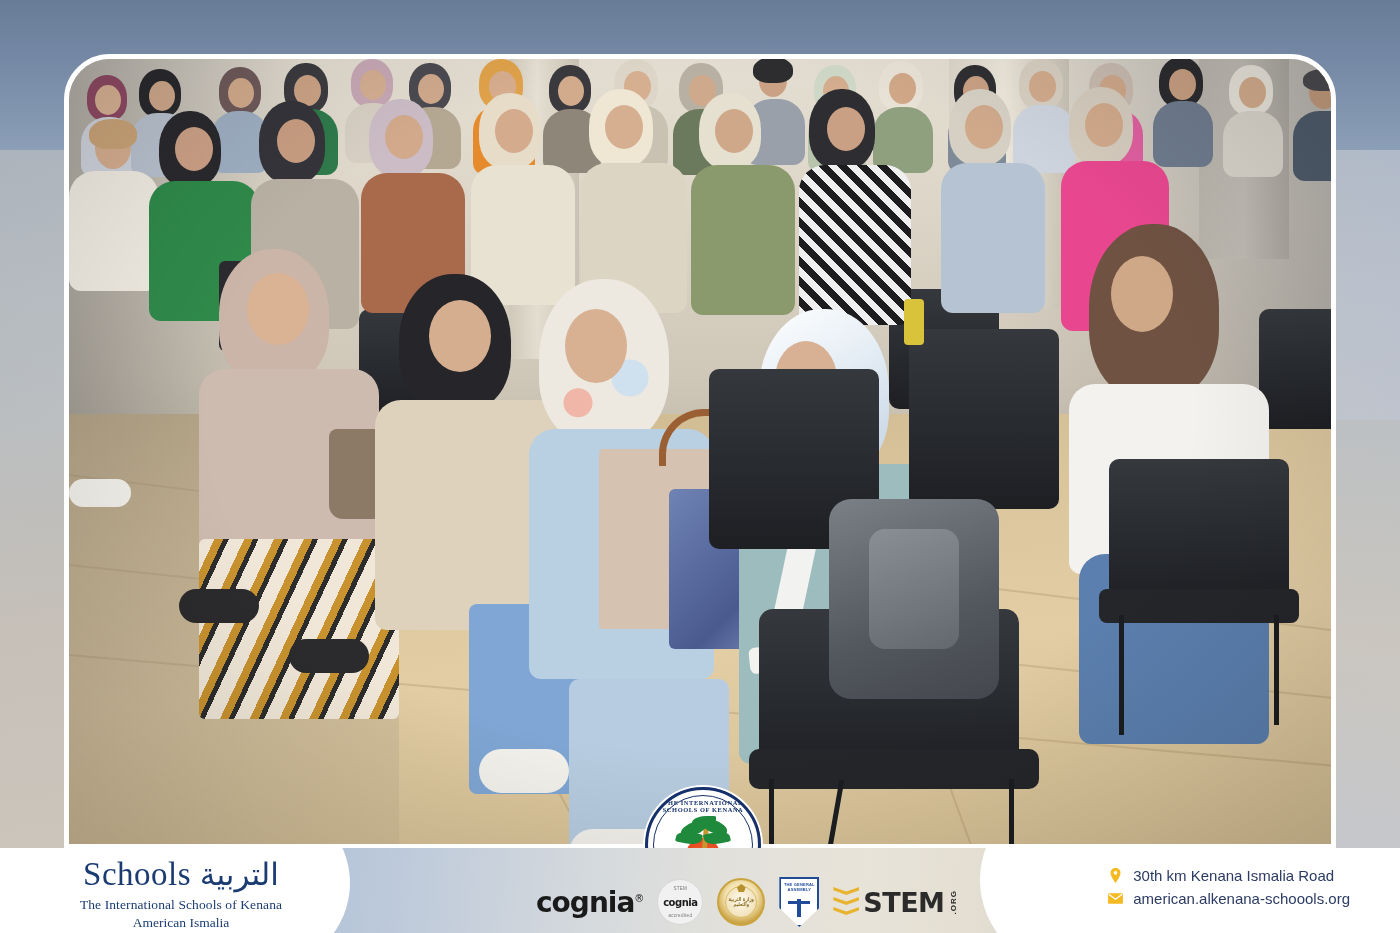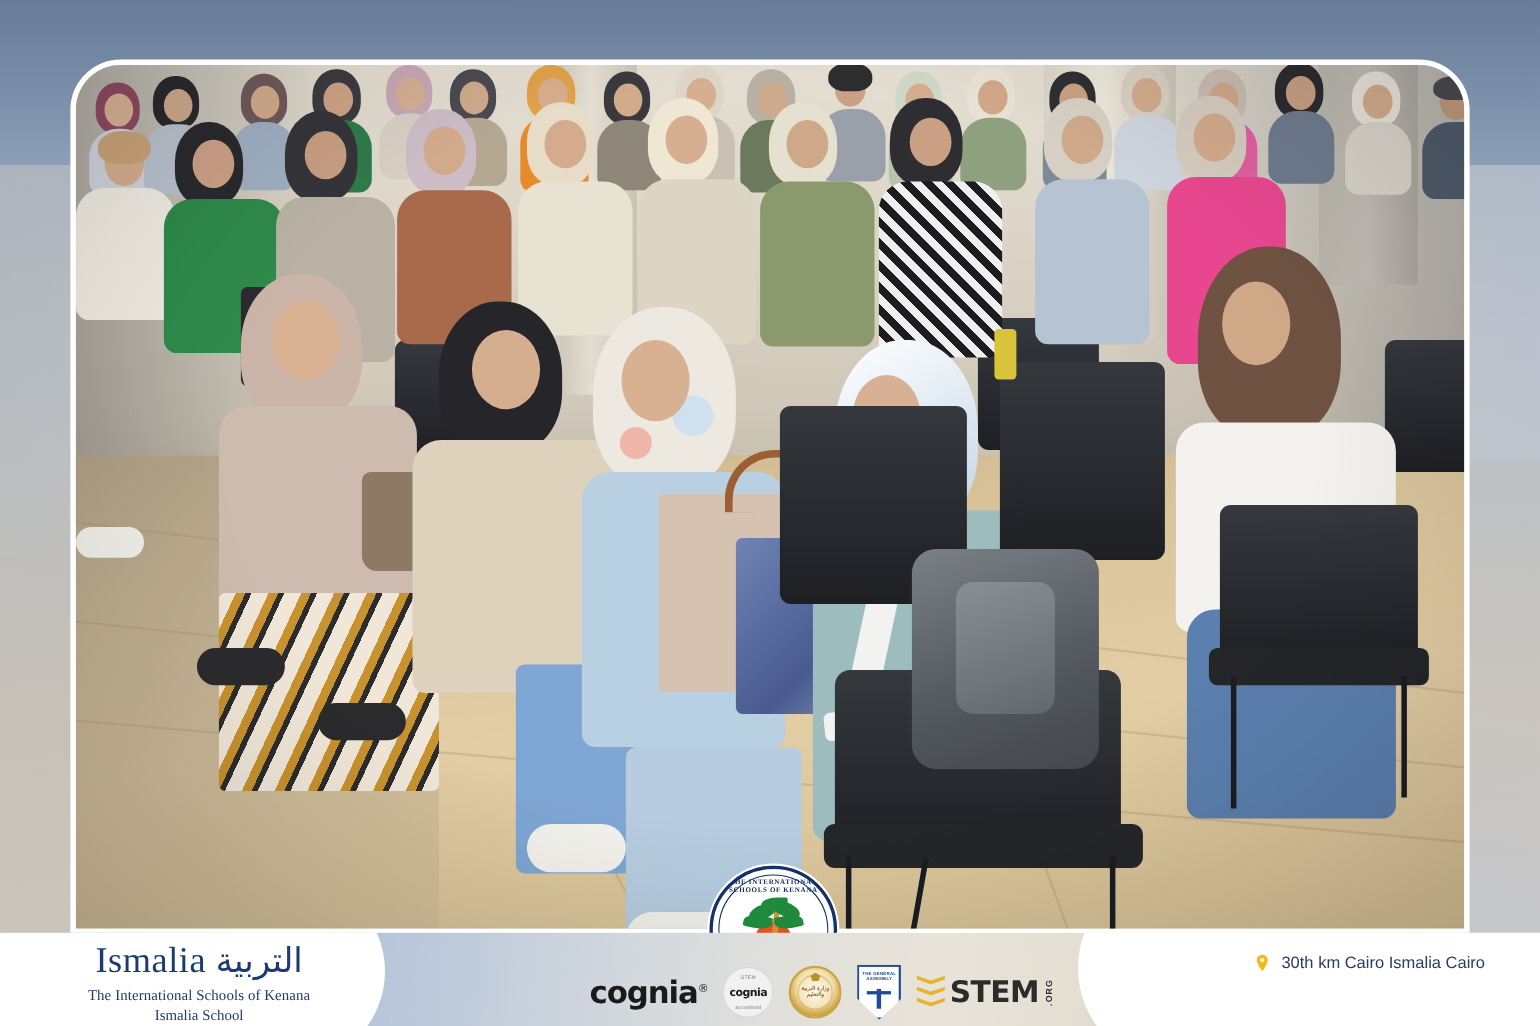--- a/index.html
+++ b/index.html
@@ -508,25 +508,25 @@
 
     <div class="footer-left-panel">
       <div class="flp-curve"></div>
     </div>
     <div class="footer-right-panel">
       <div class="frp-curve"></div>
     </div>
 
     <div class="brand">
       <div class="brand-main">
-        <span>Ismalia</span>
+        <span>Schools</span>
         <span class="brand-ar">التربية</span>
       </div>
       <div class="brand-sub1">The International Schools of Kenana</div>
-      <div class="brand-sub2">Ismalia School</div>
+      <div class="brand-sub2">American Ismalia</div>
     </div>
 
     <div class="partners">
 
       <div class="cognia-word">
         <span>cognia</span><sup>®</sup>
       </div>
 
       <div class="badge-circle">
         <span class="bc-top">STEM</span>
@@ -555,18 +555,25 @@
         <span class="stem-org">.ORG</span>
       </div>
     </div>
 
     <div class="contact">
       <div class="contact-row">
         <svg class="ico" viewBox="0 0 24 24">
           <path d="M12 1.5c-4 0-7 3-7 6.8C5 13.2 12 22.5 12 22.5S19 13.2 19 8.3c0-3.8-3-6.8-7-6.8z" fill="#f5b921"></path>
           <circle cx="12" cy="8.2" r="2.6" fill="#ffffff"></circle>
         </svg>
-        <span>30th km Cairo Ismalia Cairo</span>
+        <span>30th km Kenana Ismalia Road</span>
+      </div>
+      <div class="contact-row">
+        <svg class="ico" viewBox="0 0 24 24">
+          <rect x="1.5" y="4.5" width="21" height="15" rx="1.6" fill="#f5b921"></rect>
+          <path d="M2.5 6l9.5 7 9.5-7" fill="none" stroke="#ffffff" stroke-width="2"></path>
+        </svg>
+        <span>american.alkenana-schoools.org</span>
       </div>
     </div>
   </div>
 
 </div>
 
 </body></html>

